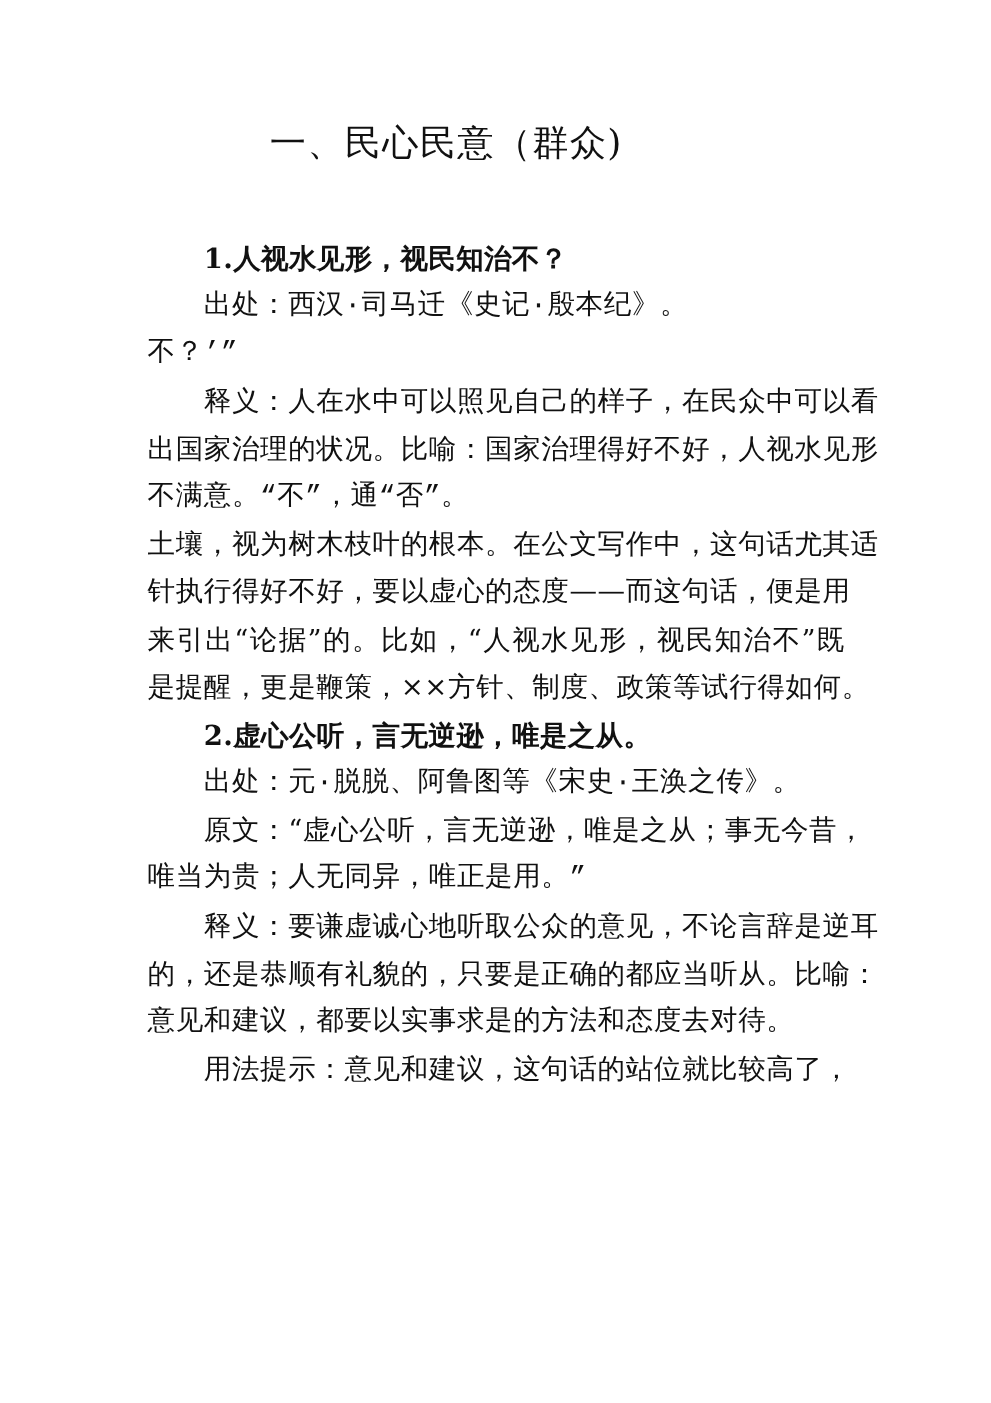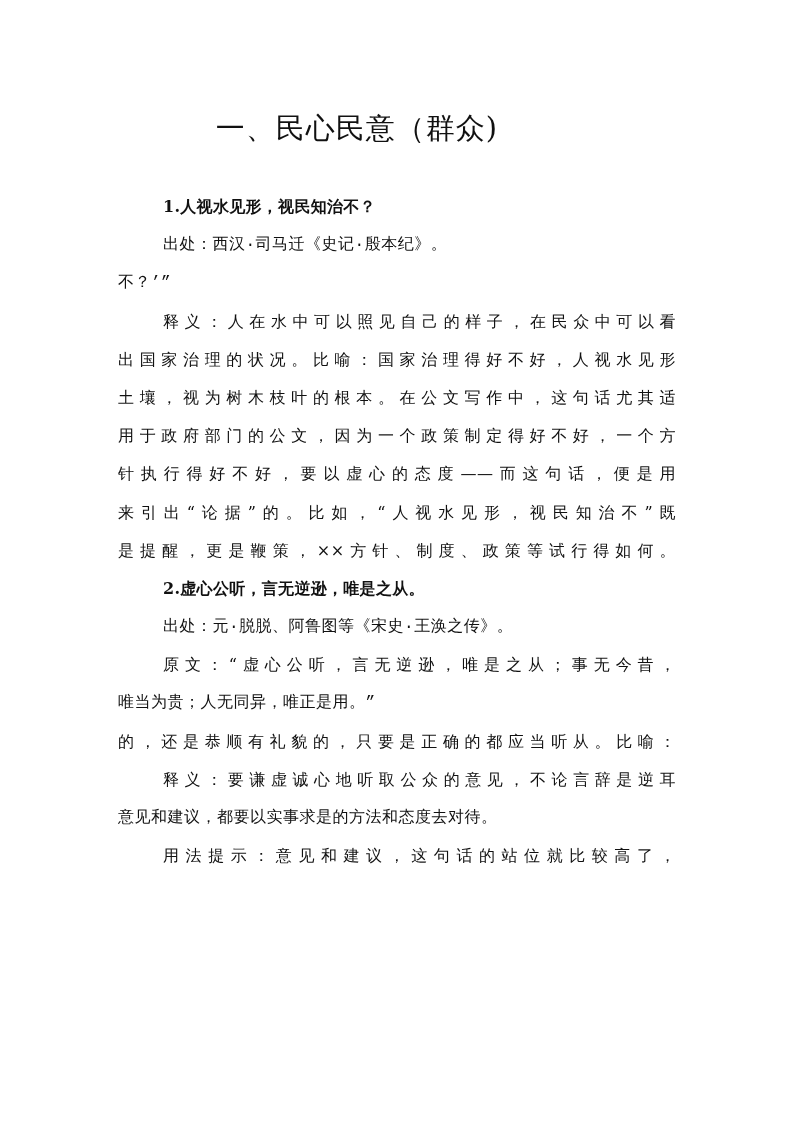--- a/index.html
+++ b/index.html
@@ -17,40 +17,40 @@
     }
     .page {
       position: absolute;
       left: 0;
       top: 0;
       width: 793px;
       height: 1122px;
     }
     .title {
       position: absolute;
-      top: 106px;
+      top: 92px;
       left: 0;
       width: 714px;
       text-align: center;
       font-size: 29px;
       line-height: 44px;
       font-weight: normal;
       letter-spacing: 1px;
       margin: 0;
     }
     .body-text {
       position: absolute;
       top: 188px;
       left: 118px;
       width: 558px;
     }
     .line {
       height: 38.2px;
       line-height: 38.2px;
-      font-size: 16px;
+      font-size: 22px;
       white-space: nowrap;
       overflow: visible;
       text-align: justify;
       text-align-last: justify;
       letter-spacing: 0.5px;
     }
     .line.last {
       text-align-last: left;
       font-family: Liberation Mono, monospace;
     }
@@ -68,27 +68,27 @@
 
 <div class="page">
   <h1 class="title">一、民心民意（群众)</h1>
 
   <div class="body-text">
     <div class="line heading indent">1.人视水见形，视民知治不？</div>
     <div class="line indent last">出处：西汉·司马迁《史记·殷本纪》。</div>
     <div class="line last">不？’”</div>
     <div class="line indent">释义：人在水中可以照见自己的样子，在民众中可以看</div>
     <div class="line">出国家治理的状况。比喻：国家治理得好不好，人视水见形</div>
+    <div class="line last">不满意。“不”，通“否”。</div>
     <div class="line">土壤，视为树木枝叶的根本。在公文写作中，这句话尤其适</div>
-    <div class="line">用于政府部门的公文，因为一个政策制定得好不好，一个方</div>
     <div class="line">针执行得好不好，要以虚心的态度——而这句话，便是用</div>
     <div class="line">来引出“论据”的。比如，“人视水见形，视民知治不”既</div>
     <div class="line">是提醒，更是鞭策，××方针、制度、政策等试行得如何。</div>
     <div class="line heading indent">2.虚心公听，言无逆逊，唯是之从。</div>
     <div class="line indent last">出处：元·脱脱、阿鲁图等《宋史·王涣之传》。</div>
     <div class="line indent">原文：“虚心公听，言无逆逊，唯是之从；事无今昔，</div>
     <div class="line last">唯当为贵；人无同异，唯正是用。”</div>
+    <div class="line indent">释义：要谦虚诚心地听取公众的意见，不论言辞是逆耳</div>
     <div class="line">的，还是恭顺有礼貌的，只要是正确的都应当听从。比喻：</div>
-    <div class="line indent">释义：要谦虚诚心地听取公众的意见，不论言辞是逆耳</div>
     <div class="line last">意见和建议，都要以实事求是的方法和态度去对待。</div>
     <div class="line indent">用法提示：意见和建议，这句话的站位就比较高了，</div>
   </div>
 </div>
 
 </body></html>

